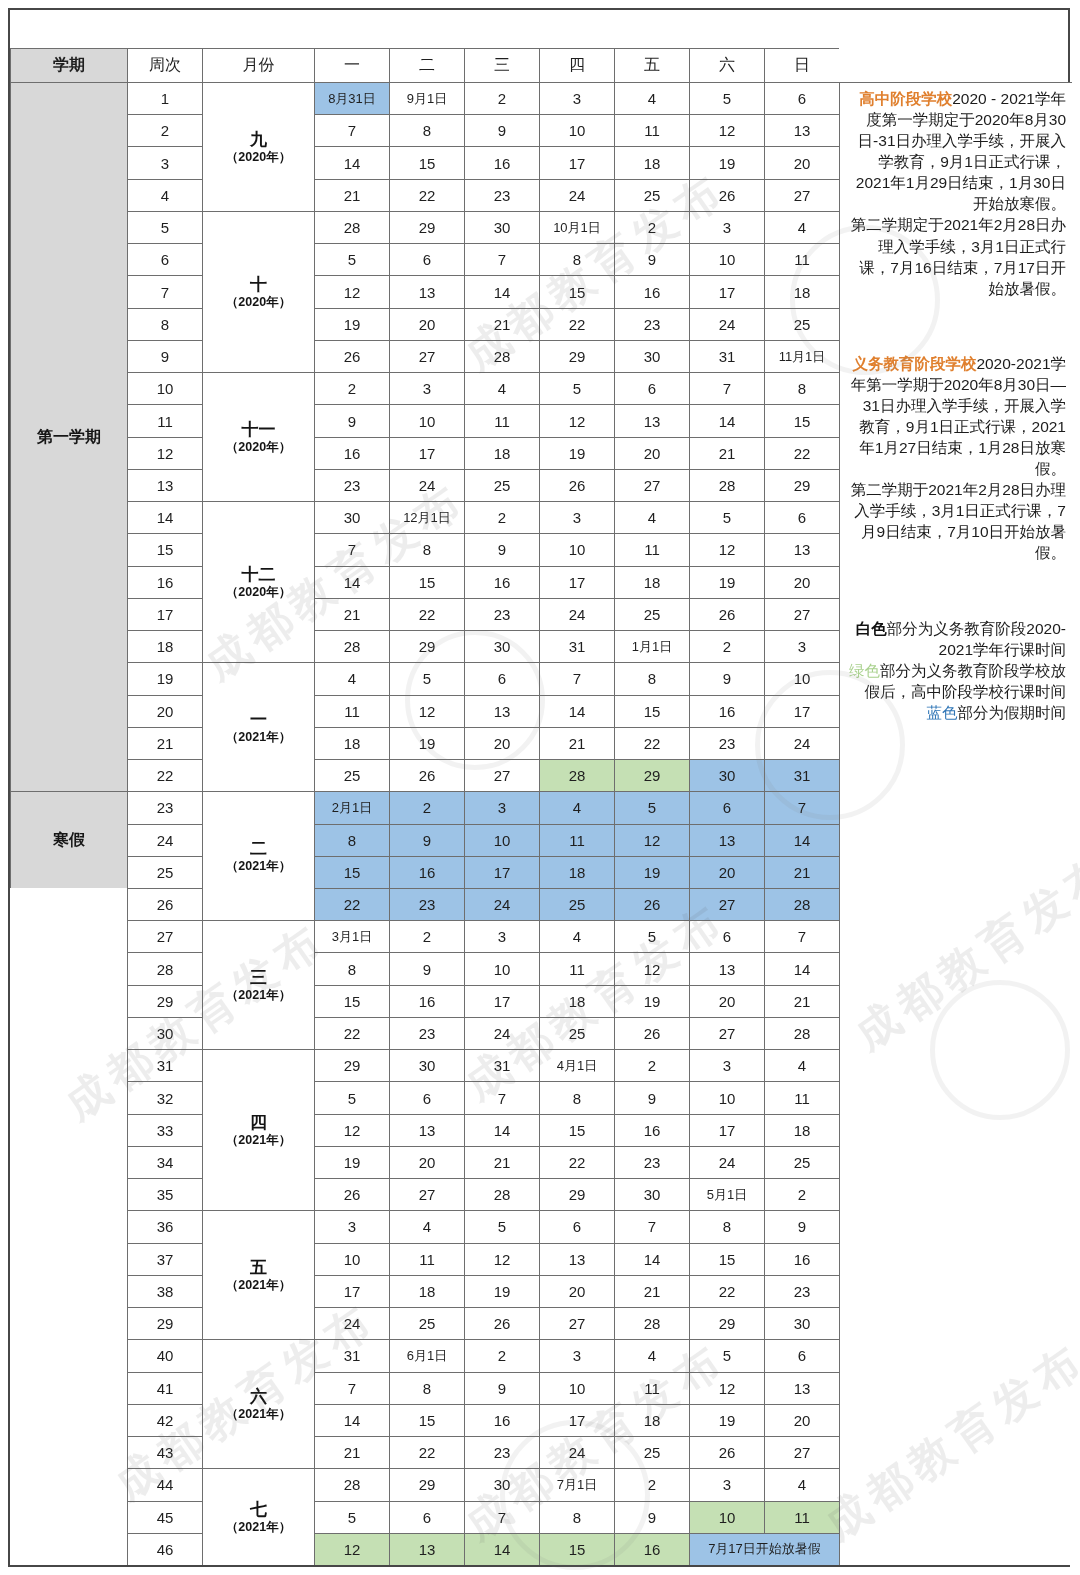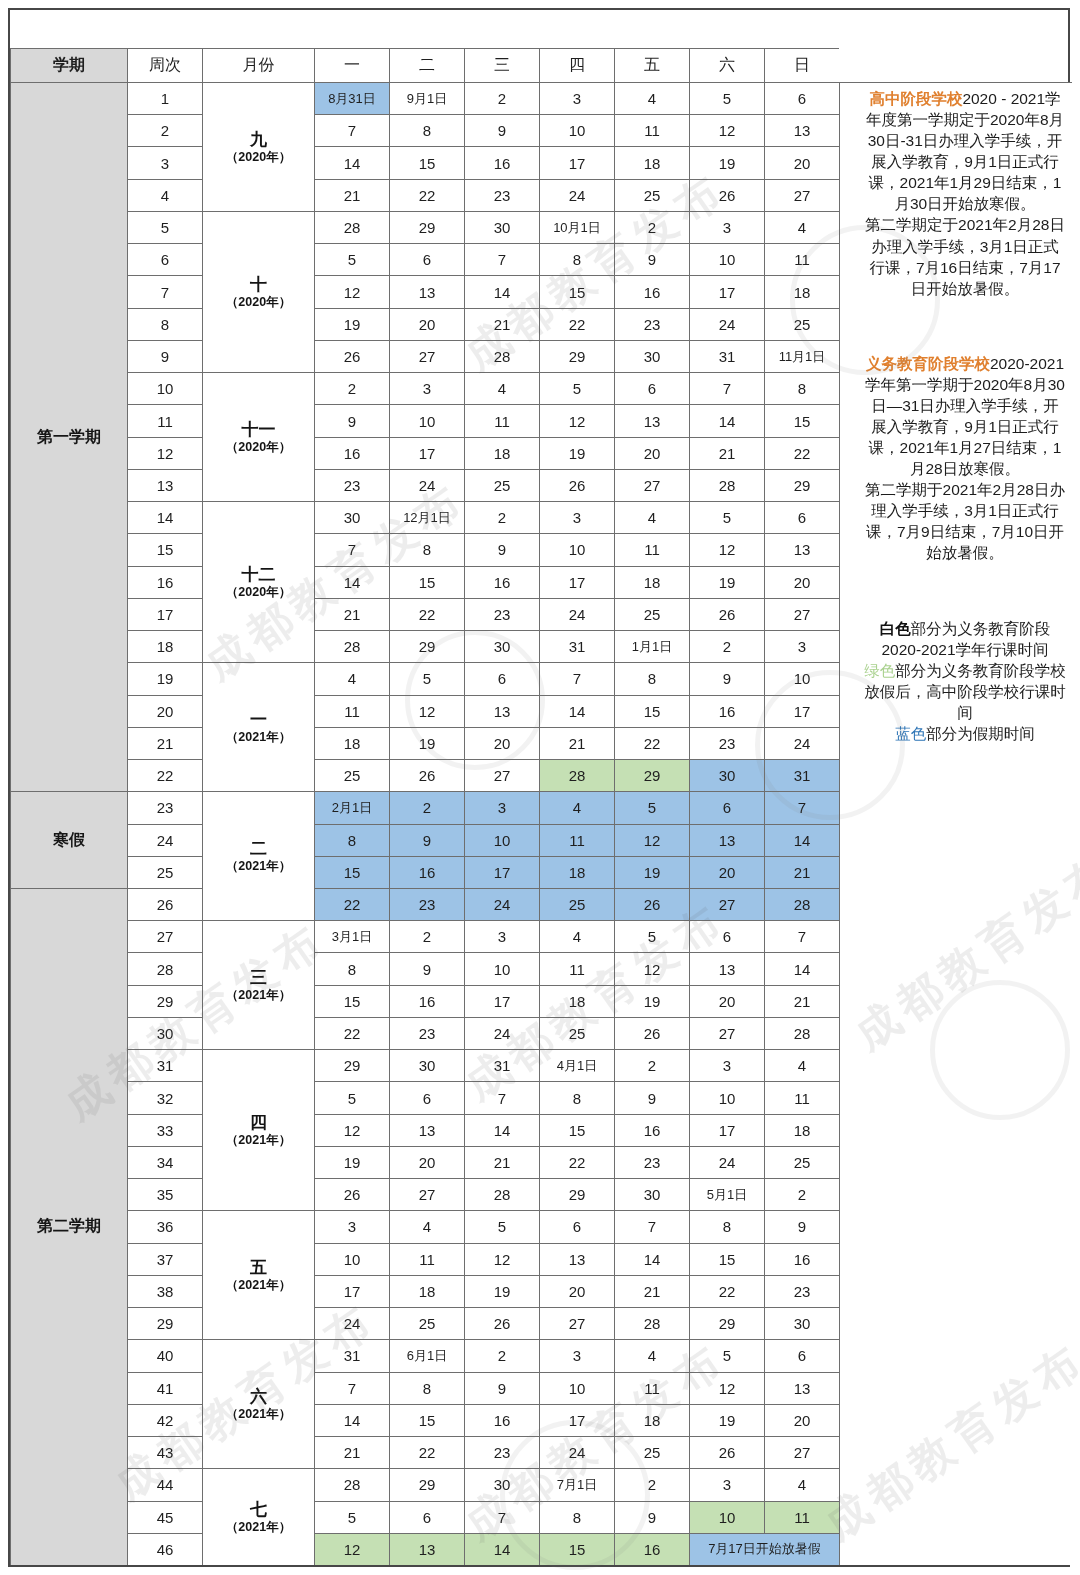--- a/index.html
+++ b/index.html
@@ -31,21 +31,21 @@
   .h9{grid-column:9;} .h10{grid-column:10;} .h11{grid-column:11;}
   .gray { background:#d8d8d8; }
   .bold { font-weight:bold; }
   .sem { font-weight:bold; font-size:16px; color:#161616; }
   .month { flex-direction:column; line-height:1.25; }
   .month .m1 { font-weight:bold; font-size:17px; color:#141414; }
   .month .m2 { font-weight:bold; font-size:12.5px; color:#141414; }
   .day.small { font-size:13px; }
   .notes-cell {
     grid-column:11; grid-row:3 / span 46;
-    display:block; text-align:center; padding:5px 6px 5px 24px;
+    display:block; text-align:right; padding:5px 6px 5px 8px;
     font-size:15.5px; line-height:1.36; color:#1c1c1c;
   }
   .notes-cell p { margin:0; }
   .notes-cell p.gap { margin-top:54px; }
   .seg-orange { color:#e0802f; font-weight:bold; }
   .seg-green  { color:#a9d18e; }
   .seg-blue   { color:#2e75b6; }
   .seg-boldblack { font-weight:bold; color:#111; }
 
   .wm-layer { position:absolute; inset:0; pointer-events:none; z-index:5; }
@@ -91,21 +91,20 @@
         <p><span class="seg-orange">高中阶段学校</span><span>2020 - 2021学年度第一学期定于2020年8月30日-31日办理入学手续，开展入学教育，9月1日正式行课，2021年1月29日结束，1月30日开始放寒假。</span></p>
         <p><span>第二学期定于2021年2月28日办理入学手续，3月1日正式行课，7月16日结束，7月17日开始放暑假。</span></p>
         <p class="gap"><span class="seg-orange">义务教育阶段学校</span><span>2020-2021学年第一学期于2020年8月30日—31日办理入学手续，开展入学教育，9月1日正式行课，2021年1月27日结束，1月28日放寒假。</span></p>
         <p><span>第二学期于2021年2月28日办理入学手续，3月1日正式行课，7月9日结束，7月10日开始放暑假。</span></p>
         <p class="gap"><span class="seg-boldblack">白色</span><span>部分为义务教育阶段2020-2021学年行课时间</span></p>
         <p><span class="seg-green">绿色</span><span>部分为义务教育阶段学校放假后，高中阶段学校行课时间</span></p>
         <p><span class="seg-blue">蓝色</span><span>部分为假期时间</span></p>
       </div>
   <div class="c gray sem" style="grid-area: 25 / 1 / span 3;">寒假</div>
       <div class="c gray sem" style="grid-area: 3 / 1 / span 22;">第一学期</div>
-      <div class="c gray sem" style="grid-area: 28 / 1 / span 21;">第二学期</div>
       <div class="c month" style="grid-area: 3 / 3 / span 4;">
         <span class="m1">九</span>
         <span class="m2">（2020年）</span>
       </div>
       <div class="c month" style="grid-area: 7 / 3 / span 5;">
         <span class="m1">十</span>
         <span class="m2">（2020年）</span>
       </div>
       <div class="c month" style="grid-area: 12 / 3 / span 4;">
         <span class="m1">十一</span>

